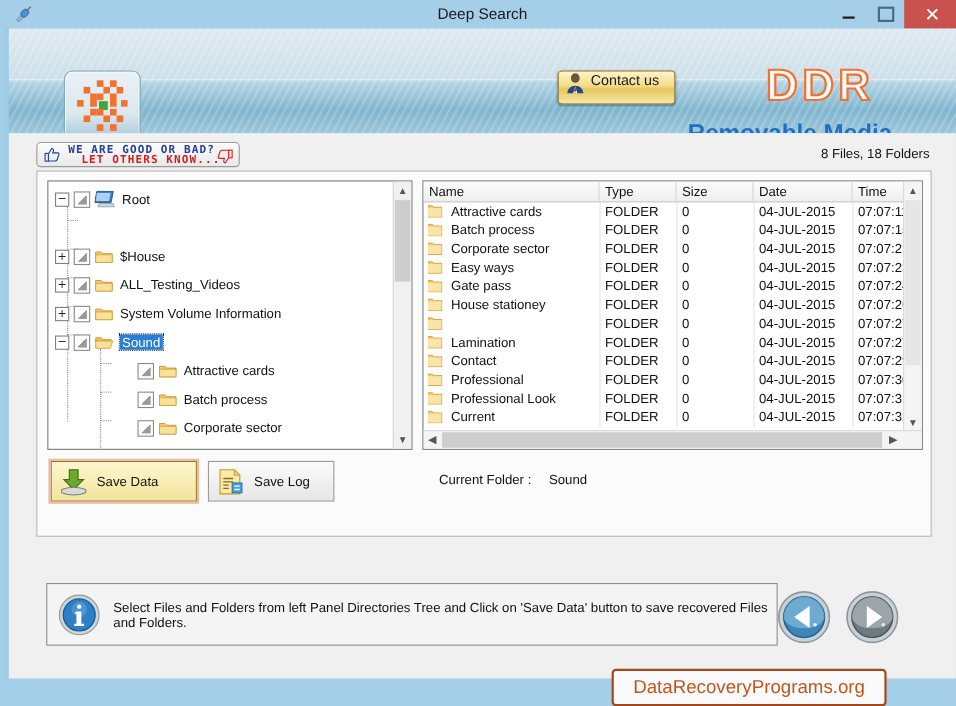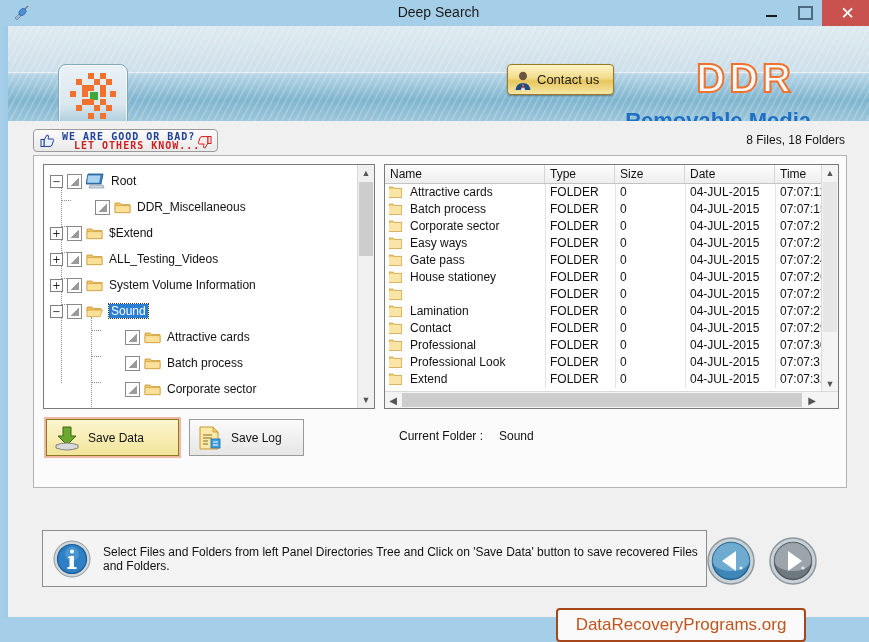--- a/index.html
+++ b/index.html
@@ -64,21 +64,21 @@
   .logo-grid{
     position:absolute;left:11px;top:8px;width:46px;height:48px;
   }
   .logo-grid i{position:absolute;width:6px;height:6px;background:#f2712c;display:block;}
   .logo-grid i.g{background:#3aa93a;}
   .contact-btn{
     position:absolute;left:499px;top:38px;width:105px;height:29px;
     border:1px solid #9a7a22;border-radius:4px;
     background:linear-gradient(to bottom,#fdf4c8 0%,#f3dc8a 45%,#e7c65c 55%,#f6e8a8 100%);
     box-shadow:0 1px 2px rgba(0,0,0,.35);
-    display:flex;align-items:center;
+    display:flex;align-items:flex-start;
     cursor:default;
   }
   .contact-label{font-size:13px;color:#1a1a1a;margin-left:4px;}
   .person-icon{margin-left:5px;width:20px;height:20px;display:block;}
   .ddr-logo{
     position:absolute;right:74px;top:30px;
     font-size:40px;font-weight:bold;letter-spacing:4px;
     color:#f4f9fb;
     -webkit-text-stroke:2px #f2712c;
     font-family:"Liberation Sans",sans-serif;
@@ -341,42 +341,31 @@
           <span class="monitor">
             <svg width="19" height="16" viewBox="0 0 19 16">
               <path d="M2 1 h15 l-2 10 H0 z" fill="#3f7fbf" stroke="#1d4f7e" stroke-width=".8"></path>
               <path d="M2 2.5 h12.5 l-1.4 7.2 H1.2 z" fill="#a9d3ef"></path>
               <path d="M4 12 h13 l1 3 H3 z" fill="#c9d6de" stroke="#8a9aa5" stroke-width=".7"></path>
             </svg>
           </span>
           <span class="tlabel">Root</span>
         </div>
 
-        <div class="tnode" style="left:36px;top:29px;">
-          <span class="exp blank"></span>
-          <span class="chk"></span>
-          <span class="folder">
-            <svg width="17" height="14" viewBox="0 0 17 14">
-                <path d="M1 3 h5 l1.4 1.6 H16 v8 H1 z" fill="#f3c969" stroke="#c8962f" stroke-width=".8"></path>
-                <path d="M1 5.6 h15 v7 H1 z" fill="#fbe09a" stroke="#c8962f" stroke-width=".6"></path>
-              </svg>
-          </span>
-          <span class="tlabel">DDR_Miscellaneous</span>
-        </div>
 
         <div class="tnode" style="left:6px;top:55px;">
           <span class="exp">+</span>
           <span class="chk"></span>
           <span class="folder">
             <svg width="17" height="14" viewBox="0 0 17 14">
                 <path d="M1 3 h5 l1.4 1.6 H16 v8 H1 z" fill="#f3c969" stroke="#c8962f" stroke-width=".8"></path>
                 <path d="M1 5.6 h15 v7 H1 z" fill="#fbe09a" stroke="#c8962f" stroke-width=".6"></path>
               </svg>
           </span>
-          <span class="tlabel">$Extend</span>
+          <span class="tlabel">$House</span>
         </div>
 
         <div class="tnode" style="left:6px;top:81px;">
           <span class="exp">+</span>
           <span class="chk"></span>
           <span class="folder">
             <svg width="17" height="14" viewBox="0 0 17 14">
                 <path d="M1 3 h5 l1.4 1.6 H16 v8 H1 z" fill="#f3c969" stroke="#c8962f" stroke-width=".8"></path>
                 <path d="M1 5.6 h15 v7 H1 z" fill="#fbe09a" stroke="#c8962f" stroke-width=".6"></path>
               </svg>
@@ -622,21 +611,21 @@
           <span class="sep" style="left:300px;"></span>
           <span class="cell" style="left:300px;width:90px;">04-JUL-2015</span>
           <span class="sep" style="left:390px;"></span>
           <span class="cell" style="left:390px;width:47px;">07:07:31</span>
         </div>
         <div class="lrow" style="top:206px;">
           <span class="fico"><svg width="13" height="12" viewBox="0 0 13 12">
                 <path d="M0 1 h4 l1 1.4 H13 v9 H0 z" fill="#f3cd72" stroke="#c8962f" stroke-width=".7"></path>
                 <path d="M0 3 h12 v8 H0 z" fill="#fbe5a6"></path>
               </svg></span>
-          <span class="cell" style="left:20px;width:140px;">Extend</span>
+          <span class="cell" style="left:20px;width:140px;">Current</span>
           <span class="sep" style="left:160px;"></span>
           <span class="cell" style="left:160px;width:70px;">FOLDER</span>
           <span class="sep" style="left:230px;"></span>
           <span class="cell" style="left:230px;width:70px;">0</span>
           <span class="sep" style="left:300px;"></span>
           <span class="cell" style="left:300px;width:90px;">04-JUL-2015</span>
           <span class="sep" style="left:390px;"></span>
           <span class="cell" style="left:390px;width:47px;">07:07:32</span>
         </div>
 

